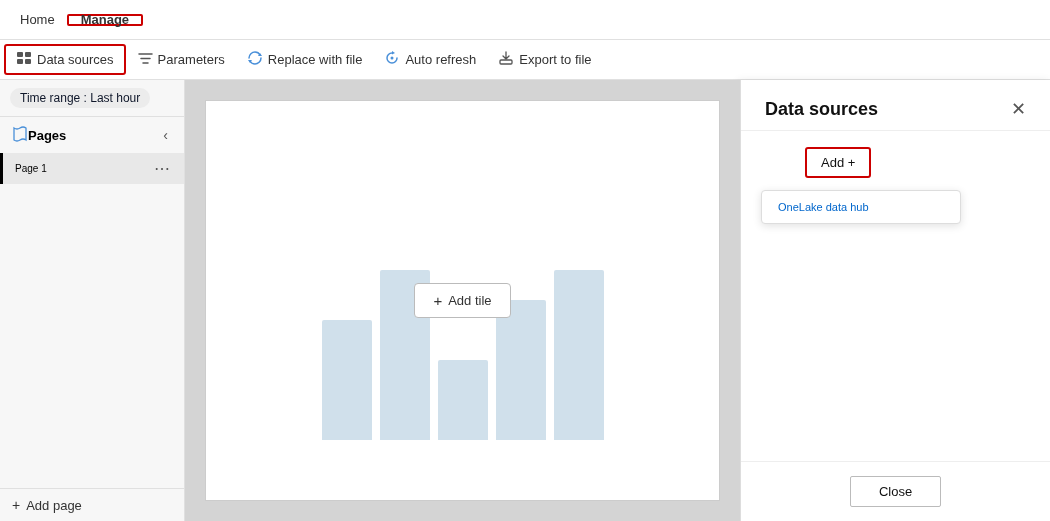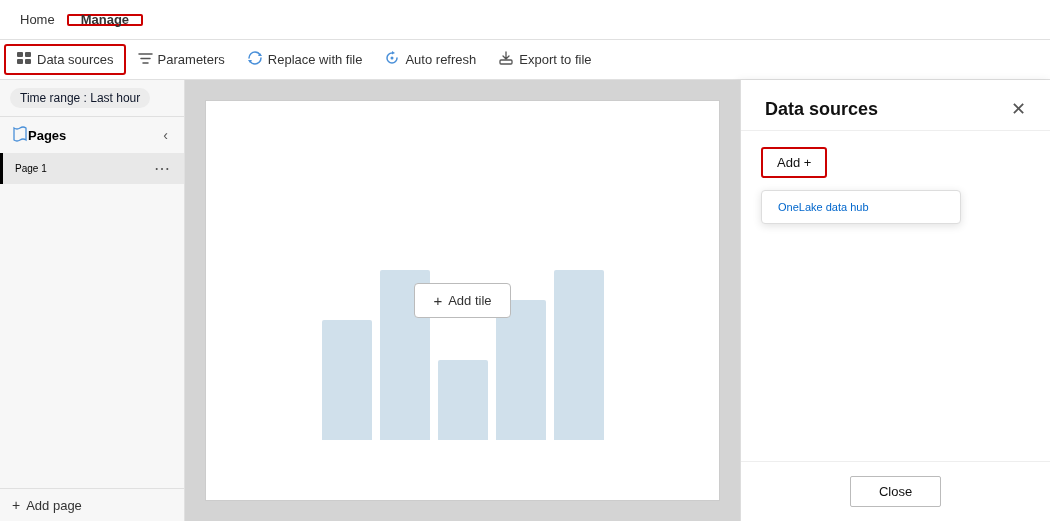--- a/index.html
+++ b/index.html
@@ -235,20 +235,21 @@
       gap: 4px;
       padding: 6px 14px;
       border: 2px solid #c00;
       border-radius: 3px;
       background: #fff;
       cursor: pointer;
       font-size: 13px;
       font-weight: 500;
       color: #111;
       margin-bottom: 12px;
+      margin-left: 44px;
     }
 
     .dropdown-menu {
       border: 1px solid #ddd;
       border-radius: 4px;
       overflow: hidden;
       box-shadow: 0 2px 8px rgba(0,0,0,0.12);
       background: #fff;
       width: 200px;
     }

